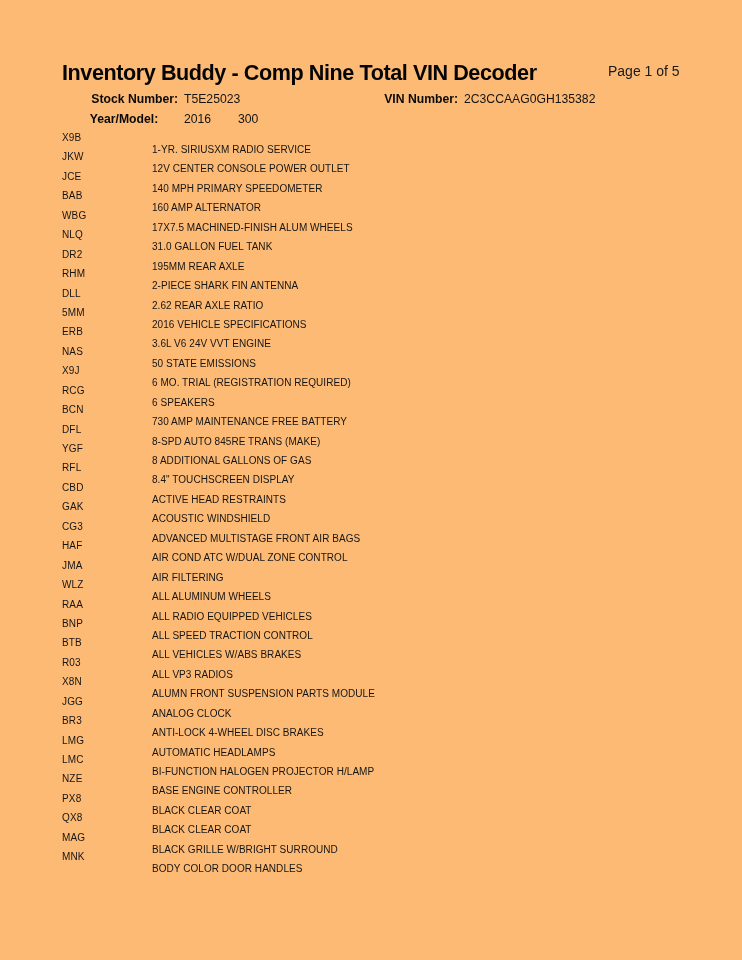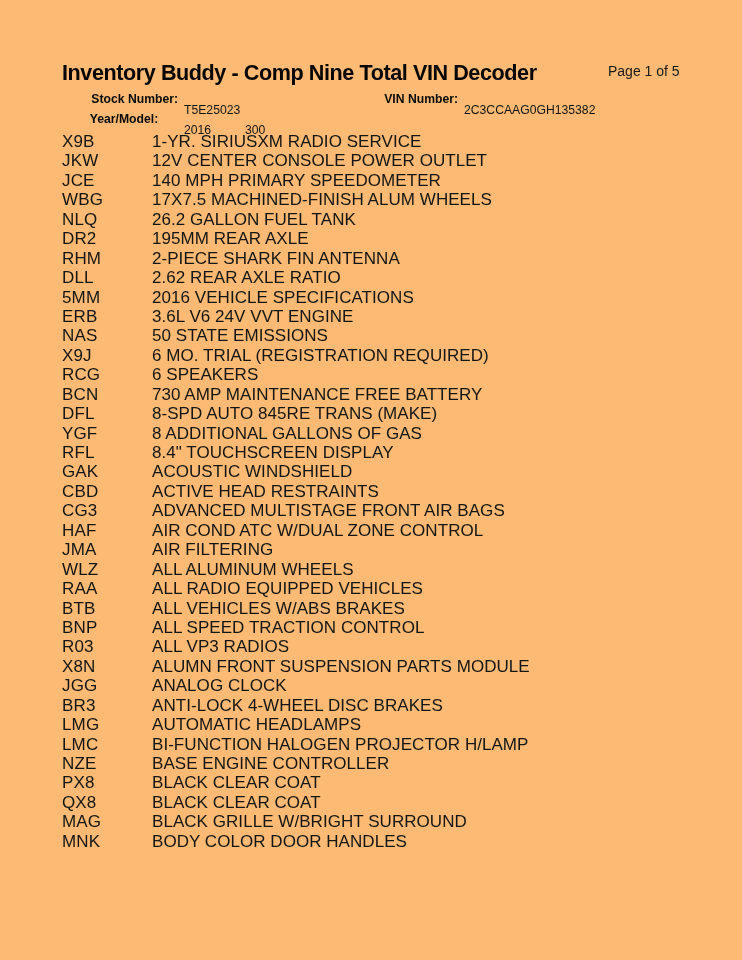--- a/index.html
+++ b/index.html
@@ -66,56 +66,55 @@
     position: absolute;
     font-weight: bold;
     color: #0a0a0a;
     text-align: right;
     white-space: nowrap;
   }
   .meta-value {
     position: absolute;
     color: #141414;
     white-space: nowrap;
-    margin-top: 11px;
   }
 
   
   .lbl-stock  { left: 70px;  width: 108px; }
   .val-stock  { left: 184px; }
   .lbl-year   { left: 70px;  width: 108px; text-align: center; }
   .val-year   { left: 184px; }
-  .val-model  { left: 245px; text-align: right; }
+  .val-model  { left: 238px; text-align: right; }
   .lbl-vin    { left: 374px; width: 84px; }
   .val-vin    { left: 464px; }
 
   
   .options {
     position: absolute;
     left: 0;
     top: 132px;
     width: 742px;
   }
   .opt-row {
     position: relative;
     height: 19.45px;
-    font-size: 17px;
+    font-size: 10px;
     color: #151515;
     white-space: nowrap;
   }
   .opt-code {
     position: absolute;
     left: 62px;
     top: 0;
     letter-spacing: 0.15px;
   }
   .opt-desc {
     position: absolute;
     left: 152px;
-    top: 0;
+    top: 12px;
     letter-spacing: 0.05px;
   }
 </style>
 </head>
 <body>
 
 <div class="page">
 
   <div class="header">
 
@@ -151,26 +150,30 @@
       </div>
       <div class="opt-row">
         <span class="opt-code">JKW</span>
         <span class="opt-desc">12V CENTER CONSOLE POWER OUTLET</span>
       </div>
       <div class="opt-row">
         <span class="opt-code">JCE</span>
         <span class="opt-desc">140 MPH PRIMARY SPEEDOMETER</span>
       </div>
       <div class="opt-row">
+        <span class="opt-code">BAB</span>
+        <span class="opt-desc">160 AMP ALTERNATOR</span>
+      </div>
+      <div class="opt-row">
         <span class="opt-code">WBG</span>
         <span class="opt-desc">17X7.5 MACHINED-FINISH ALUM WHEELS</span>
       </div>
       <div class="opt-row">
         <span class="opt-code">NLQ</span>
-        <span class="opt-desc">26.2 GALLON FUEL TANK</span>
+        <span class="opt-desc">31.0 GALLON FUEL TANK</span>
       </div>
       <div class="opt-row">
         <span class="opt-code">DR2</span>
         <span class="opt-desc">195MM REAR AXLE</span>
       </div>
       <div class="opt-row">
         <span class="opt-code">RHM</span>
         <span class="opt-desc">2-PIECE SHARK FIN ANTENNA</span>
       </div>
       <div class="opt-row">
@@ -207,56 +210,56 @@
       </div>
       <div class="opt-row">
         <span class="opt-code">YGF</span>
         <span class="opt-desc">8 ADDITIONAL GALLONS OF GAS</span>
       </div>
       <div class="opt-row">
         <span class="opt-code">RFL</span>
         <span class="opt-desc">8.4" TOUCHSCREEN DISPLAY</span>
       </div>
       <div class="opt-row">
+        <span class="opt-code">CBD</span>
+        <span class="opt-desc">ACTIVE HEAD RESTRAINTS</span>
+      </div>
+      <div class="opt-row">
         <span class="opt-code">GAK</span>
         <span class="opt-desc">ACOUSTIC WINDSHIELD</span>
       </div>
       <div class="opt-row">
-        <span class="opt-code">CBD</span>
-        <span class="opt-desc">ACTIVE HEAD RESTRAINTS</span>
-      </div>
-      <div class="opt-row">
         <span class="opt-code">CG3</span>
         <span class="opt-desc">ADVANCED MULTISTAGE FRONT AIR BAGS</span>
       </div>
       <div class="opt-row">
         <span class="opt-code">HAF</span>
         <span class="opt-desc">AIR COND ATC W/DUAL ZONE CONTROL</span>
       </div>
       <div class="opt-row">
         <span class="opt-code">JMA</span>
         <span class="opt-desc">AIR FILTERING</span>
       </div>
       <div class="opt-row">
         <span class="opt-code">WLZ</span>
         <span class="opt-desc">ALL ALUMINUM WHEELS</span>
       </div>
       <div class="opt-row">
         <span class="opt-code">RAA</span>
         <span class="opt-desc">ALL RADIO EQUIPPED VEHICLES</span>
       </div>
       <div class="opt-row">
+        <span class="opt-code">BNP</span>
+        <span class="opt-desc">ALL SPEED TRACTION CONTROL</span>
+      </div>
+      <div class="opt-row">
         <span class="opt-code">BTB</span>
         <span class="opt-desc">ALL VEHICLES W/ABS BRAKES</span>
       </div>
       <div class="opt-row">
-        <span class="opt-code">BNP</span>
-        <span class="opt-desc">ALL SPEED TRACTION CONTROL</span>
-      </div>
-      <div class="opt-row">
         <span class="opt-code">R03</span>
         <span class="opt-desc">ALL VP3 RADIOS</span>
       </div>
       <div class="opt-row">
         <span class="opt-code">X8N</span>
         <span class="opt-desc">ALUMN FRONT SUSPENSION PARTS MODULE</span>
       </div>
       <div class="opt-row">
         <span class="opt-code">JGG</span>
         <span class="opt-desc">ANALOG CLOCK</span>

